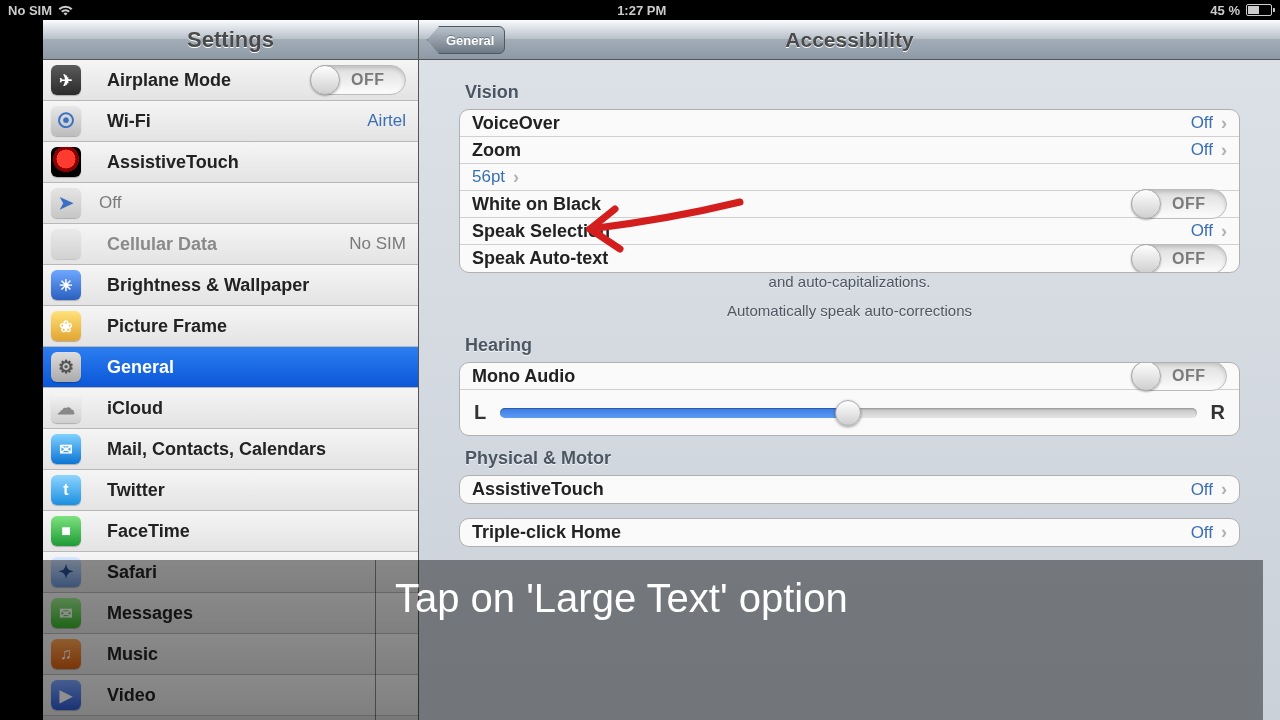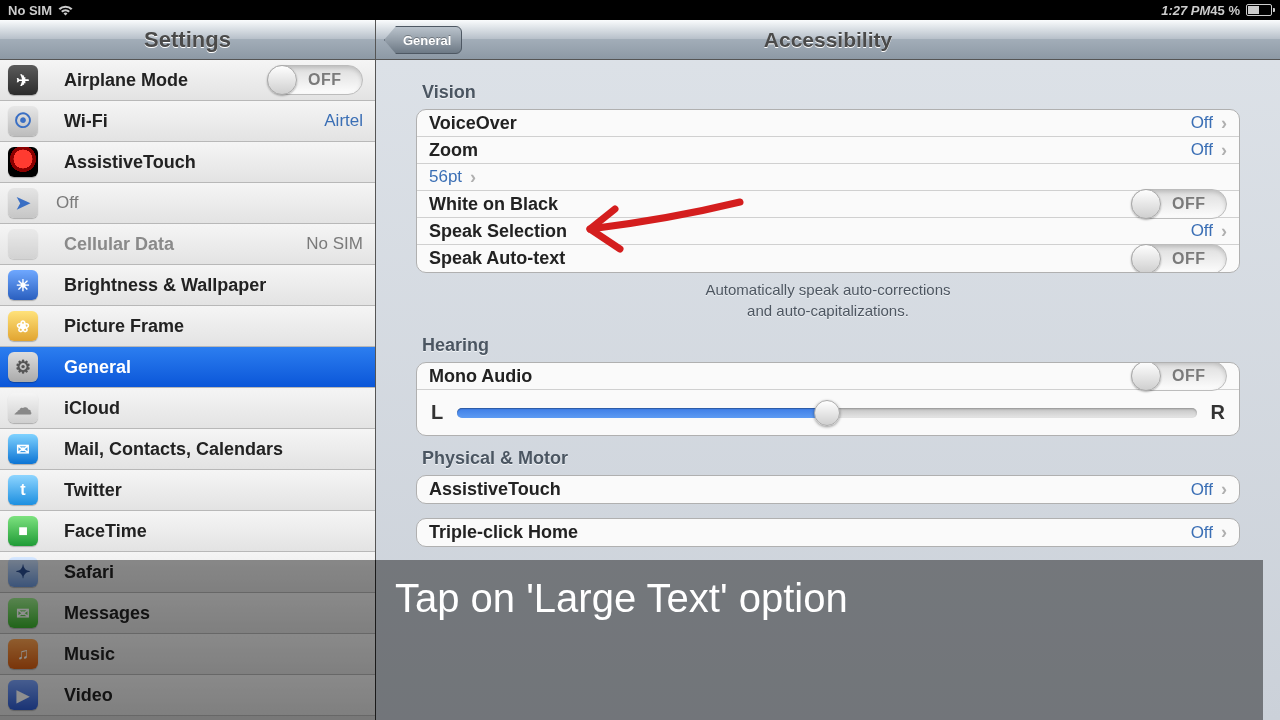--- a/index.html
+++ b/index.html
@@ -1,29 +1,29 @@
 <!DOCTYPE html>
 <html><head>
 <meta charset="utf-8">
 <style>
 * { margin:0; padding:0; box-sizing:border-box; font-family:-apple-system,Helvetica,Arial,sans-serif; }
 body { width:1280px; height:720px; background:#000; overflow:hidden; position:relative; }
 
 
 .status-bar { height:20px; background:#000; color:#ccc; display:flex; align-items:center; font-size:13px; font-weight:bold; padding:0 8px; }
 .status-left { display:flex; align-items:center; gap:6px; }
-.status-center { flex:1; text-align:right;font-style:italic; }
+.status-center { flex:1; text-align:center; }
 .status-right { display:flex; align-items:center; gap:4px; justify-content:flex-end; }
 .wifi-icon svg { display:block; }
 .battery-icon { width:26px; height:12px; border:1px solid #ccc; border-radius:2px; position:relative; display:inline-block; margin-left:2px;}
 .battery-icon::after { content:""; position:absolute; right:-4px; top:3px; width:2px; height:4px; background:#ccc; border-radius:0 1px 1px 0;}
 .battery-fill { position:absolute; left:1px; top:1px; bottom:1px; width:45%; background:#ccc; }
 
 
-.app { display:flex; height:700px; }
+.app { display:flex; height:700px;padding-left:43px; }
 .sidebar { width:376px; background:linear-gradient(#e8e8e8,#d7d7d7); border-right:1px solid #555; display:flex; flex-direction:column; }
 .sidebar-header { height:40px; background:linear-gradient(#fafcfd,#b6bfc9 49%,#a2adb8 50%,#8d99a5); display:flex; align-items:center; justify-content:center; color:#4a4a4a; font-size:22px; font-weight:bold; text-shadow:0 1px 0 #fff; border-bottom:1px solid #555;}
 .sidebar-list { flex:1; overflow-y:auto; }
 .sb-item { height:41px; display:flex; align-items:center; padding:0 12px 0 8px; border-bottom:1px solid #b8b8b8; font-size:18px; font-weight:bold; color:#222; cursor:pointer; background:linear-gradient(#f5f5f5,#e3e3e3); }
 .sb-item.selected { background:linear-gradient(#2c7ef0,#0b56d8); color:#fff;}
 .sb-item.disabled { color:#8a8a8a; }
 .sb-icon { width:30px; height:30px; border-radius:6px; margin-right:18px; display:flex; align-items:center; justify-content:center; flex-shrink:0; box-shadow:0 1px 1px rgba(0,0,0,.25);}
 .sb-label { flex:1;margin-left:8px; }
 .sb-value { font-size:17px; font-weight:normal; color:#3b6fb5; }
 .sb-value.gray { color:#7a7a7a; }
@@ -244,22 +244,22 @@
           <span class="chevron">›</span>
         </div>
         <div class="row">
           <span class="row-label">Speak Auto-text</span>
           <div class="toggle">
               <div class="knob"></div>
               <span class="tx">OFF</span>
             </div>
         </div>
       </div>
+      <div class="row-note" style="padding-top:0">and auto-capitalizations.</div>
       <div class="row-note">Automatically speak auto-corrections</div>
-      <div class="row-note" style="padding-top:0">and auto-capitalizations.</div>
 
       <div class="section-h">Hearing</div>
       <div class="group">
         <div class="row">
           <span class="row-label">Mono Audio</span>
           <div class="toggle">
               <div class="knob"></div>
               <span class="tx">OFF</span>
             </div>
         </div>

